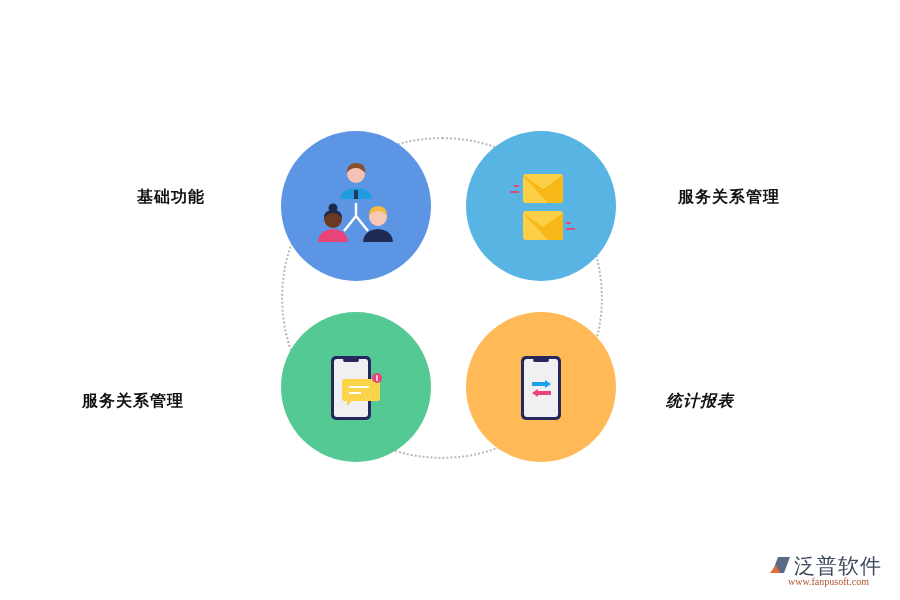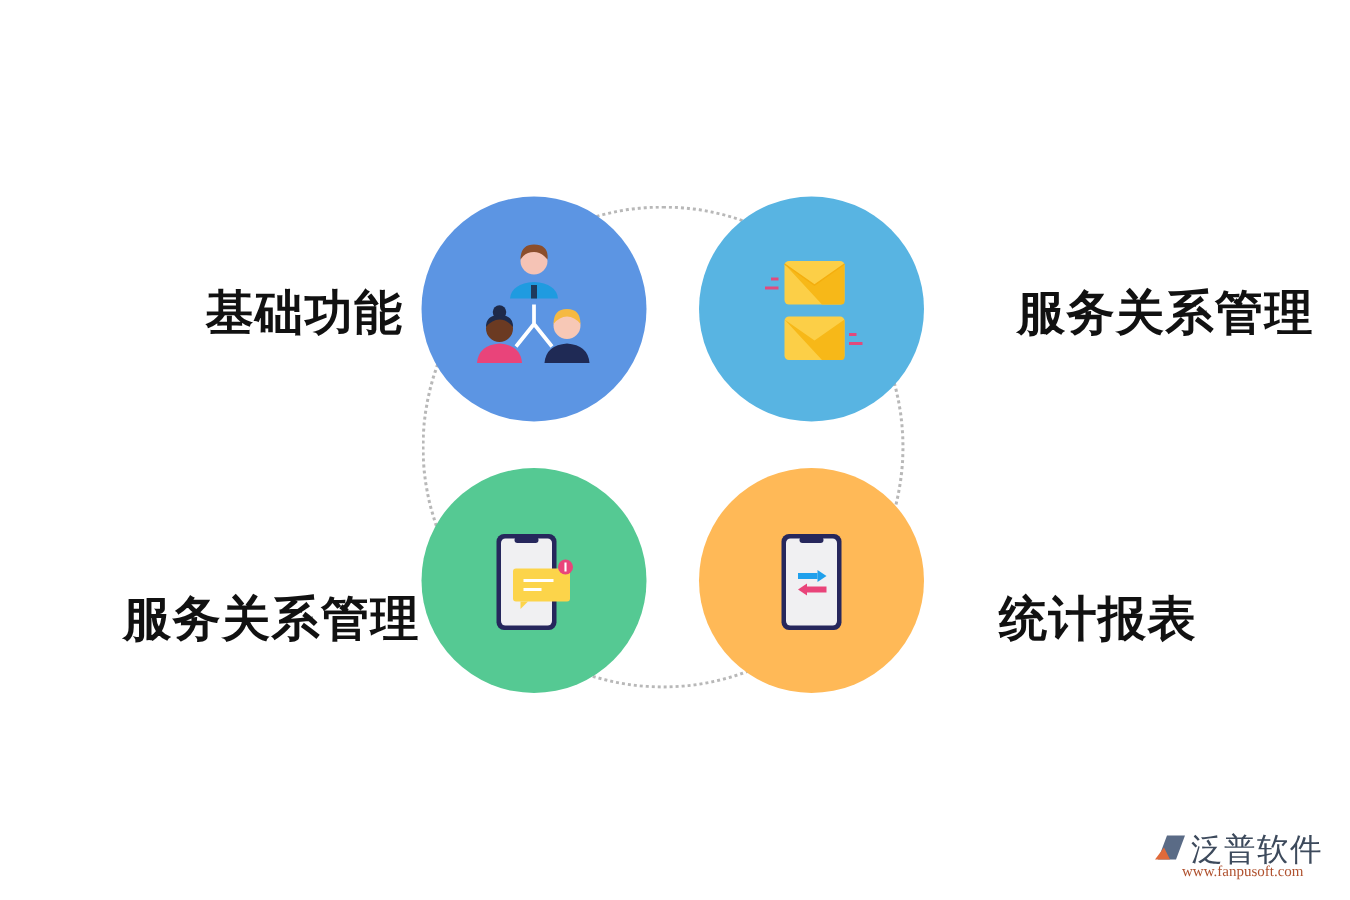--- a/index.html
+++ b/index.html
@@ -2,21 +2,21 @@
 <html><head>
 <meta charset="utf-8">
 <style>
   html, body { margin:0; padding:0; background:#ffffff; }
   body { width:900px; height:600px; position:relative; overflow:hidden;
          font-family:"DejaVu Sans", "Liberation Sans", sans-serif; }
   .ring { position:absolute; left:281px; top:137px; width:322px; height:322px;
           border-radius:50%; border:2px dotted #b8b8b8; box-sizing:border-box; }
   .circle { position:absolute; width:150px; height:150px; border-radius:50%; }
   .circle svg { position:absolute; left:0; top:0; width:150px; height:150px; }
-  .label { position:absolute; font-size:32px; font-weight:bold; color:#111;
+  .label { position:absolute; font-size:16px; font-weight:bold; color:#111;
            white-space:nowrap; letter-spacing:1px; }
   .logo { position:absolute; left:768px; top:552px; width:125px; height:40px; }
   .logo-name { position:absolute; left:26px; top:0; font-size:21px; color:#3d4a5c; letter-spacing:1px;text-align:center; }
   .logo-url { position:absolute; left:20px; top:24px; font-family:Liberation Serif, serif; font-size:10px; color:#b0522f; }
   .logo-mark { position:absolute; left:0; top:1px; width:24px; height:24px; }
 </style>
 </head>
 <body>
 
 <div class="ring"></div>
@@ -78,21 +78,21 @@
     <rect x="66" y="70" width="13" height="4" fill="#1fa0ec"></rect>
     <path d="M79 68 L85 72 L79 76 Z" fill="#1fa0ec"></path>
     <rect x="72" y="79" width="13" height="4" fill="#e9447a"></rect>
     <path d="M72 77 L66 81 L72 85 Z" fill="#e9447a"></path>
   </svg>
 </div>
 
 <div class="label" style="left:137px; top:187px;">基础功能</div>
 <div class="label" style="left:678px; top:187px;">服务关系管理</div>
 <div class="label" style="left:82px; top:391px;">服务关系管理</div>
-<div class="label" style="left:666px; top:391px;">统计报表</div>
+<div class="label" style="left:666px; top:391px;font-style:italic;">统计报表</div>
 
 <div class="logo">
   <svg class="logo-mark" viewBox="0 0 24 24">
     <path d="M4 20 L10 4 L22 4 L16 20 Z" fill="#5a6b86"></path>
     <path d="M2 20 L8 12 L12 20 Z" fill="#e06a3a"></path>
   </svg>
   <span class="logo-name">泛普软件</span>
   <span class="logo-url">www.fanpusoft.com</span>
 </div>
 

